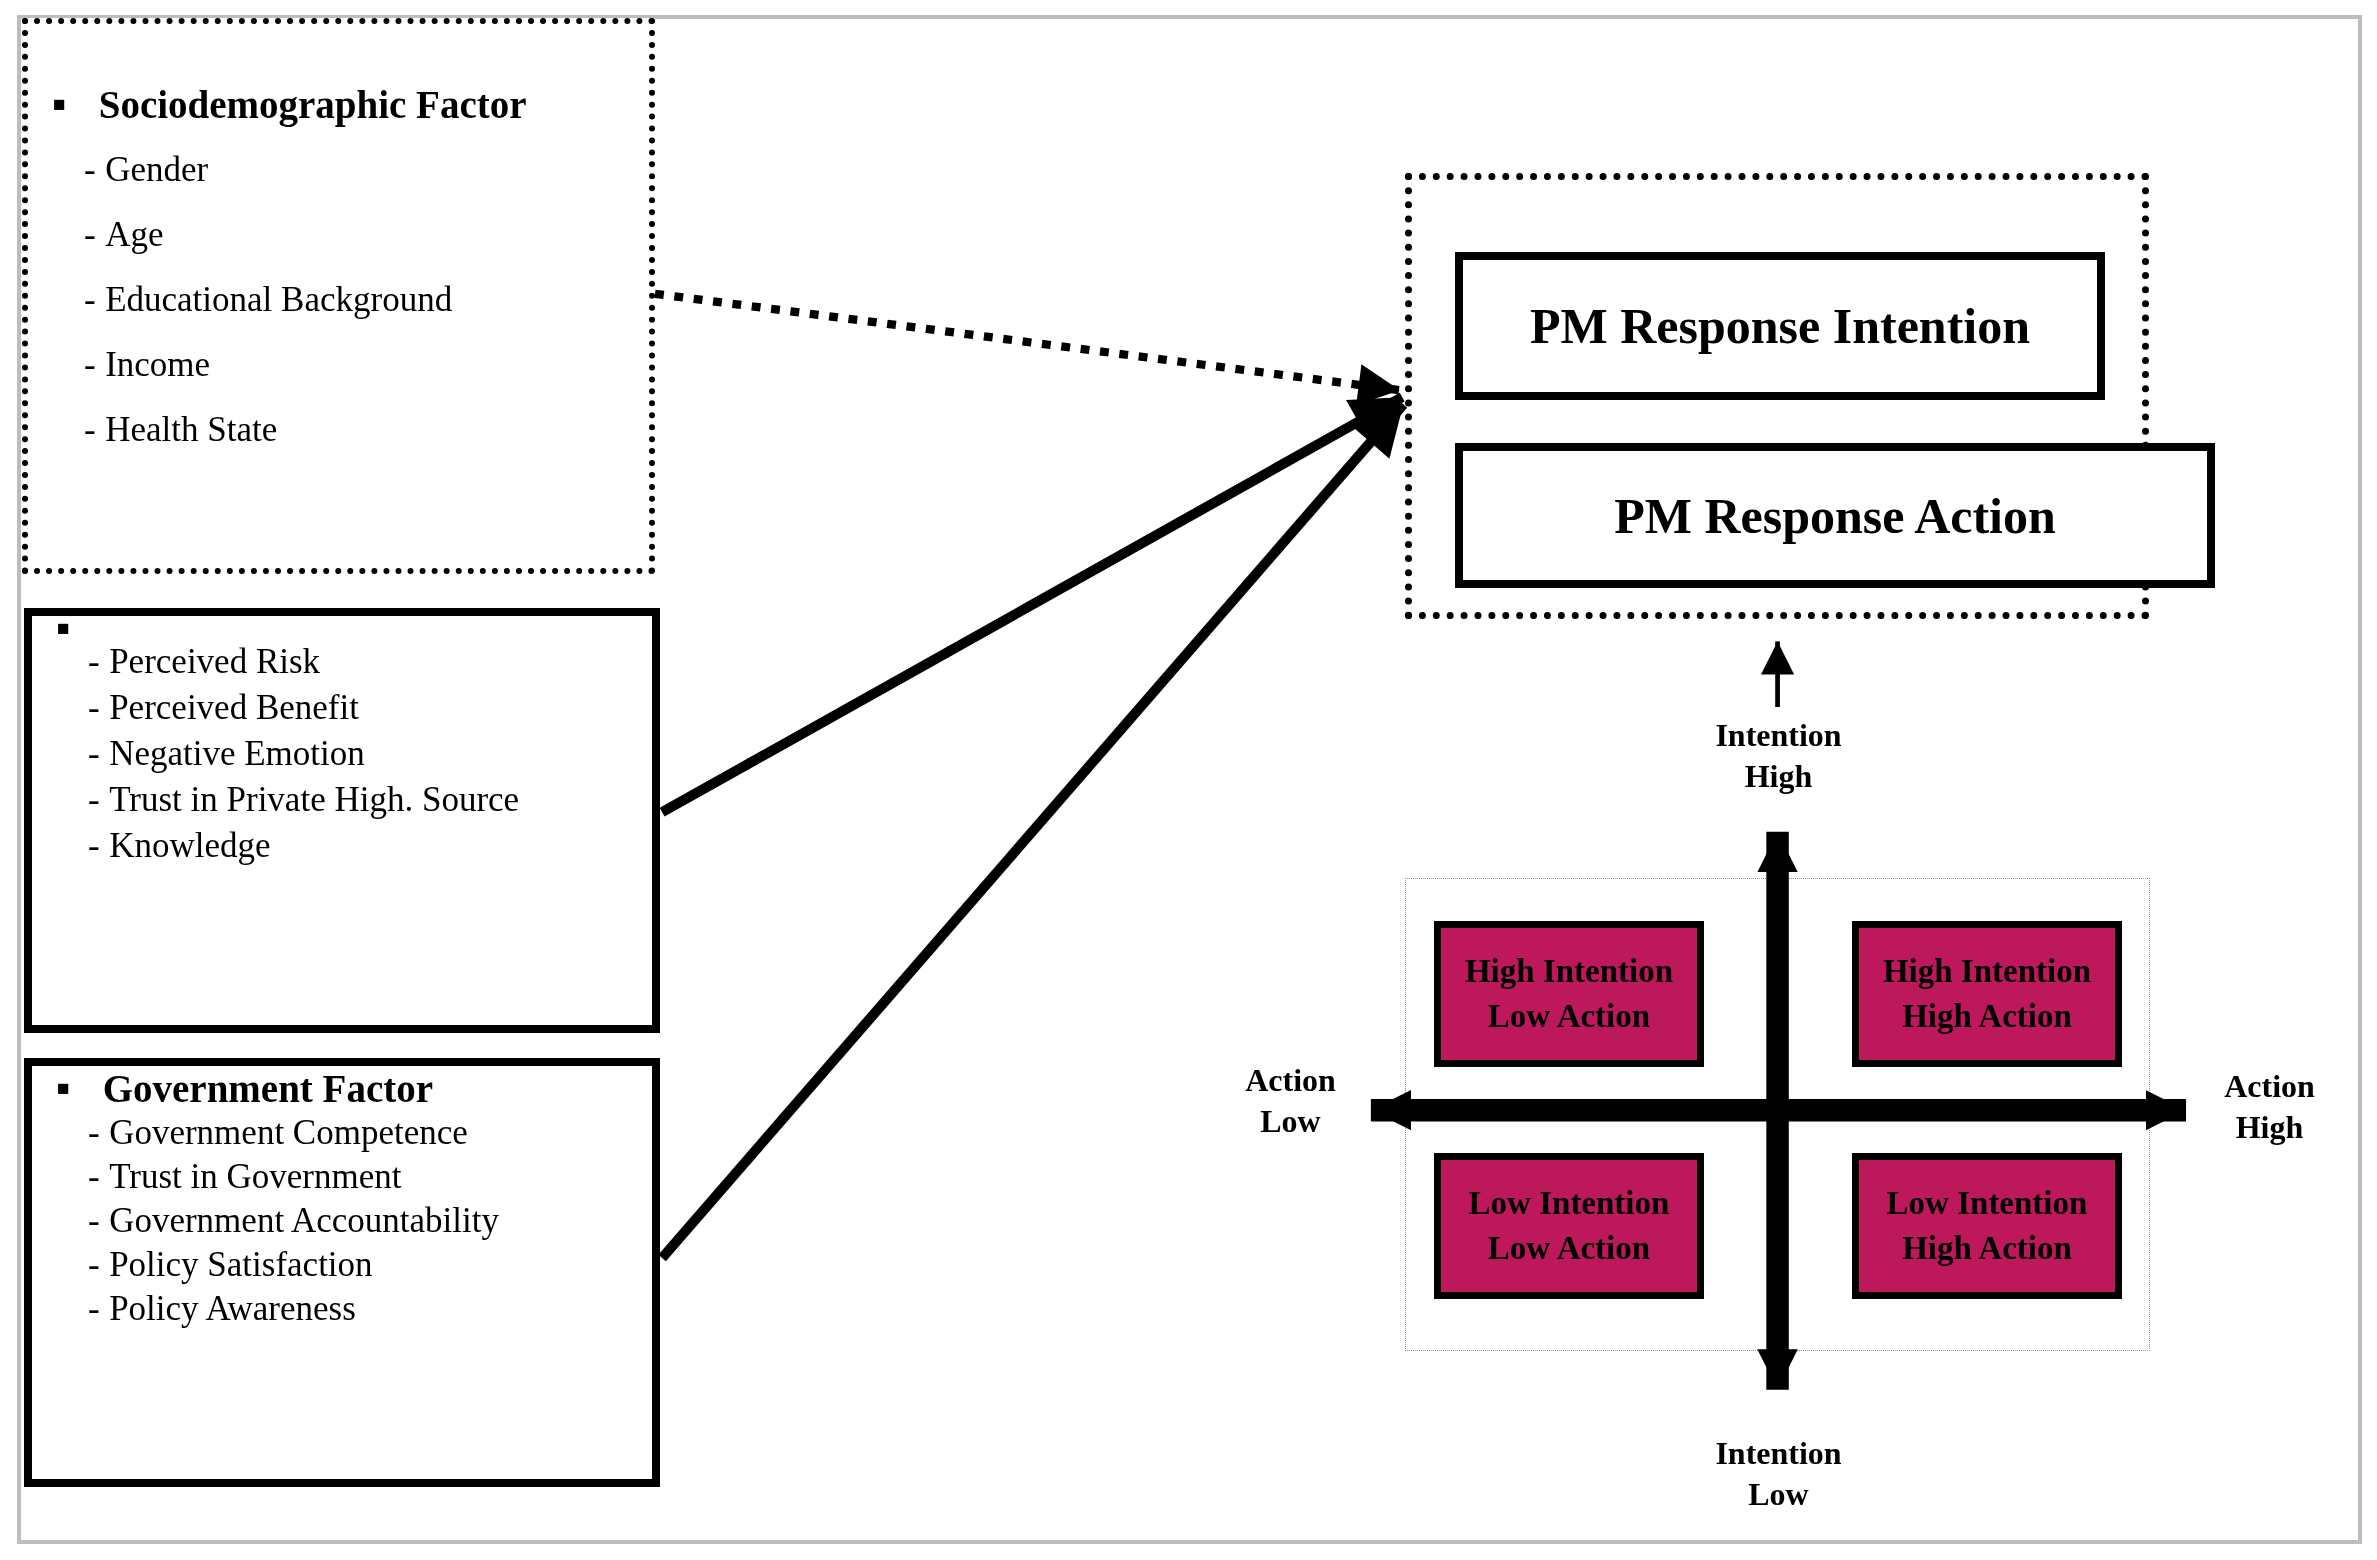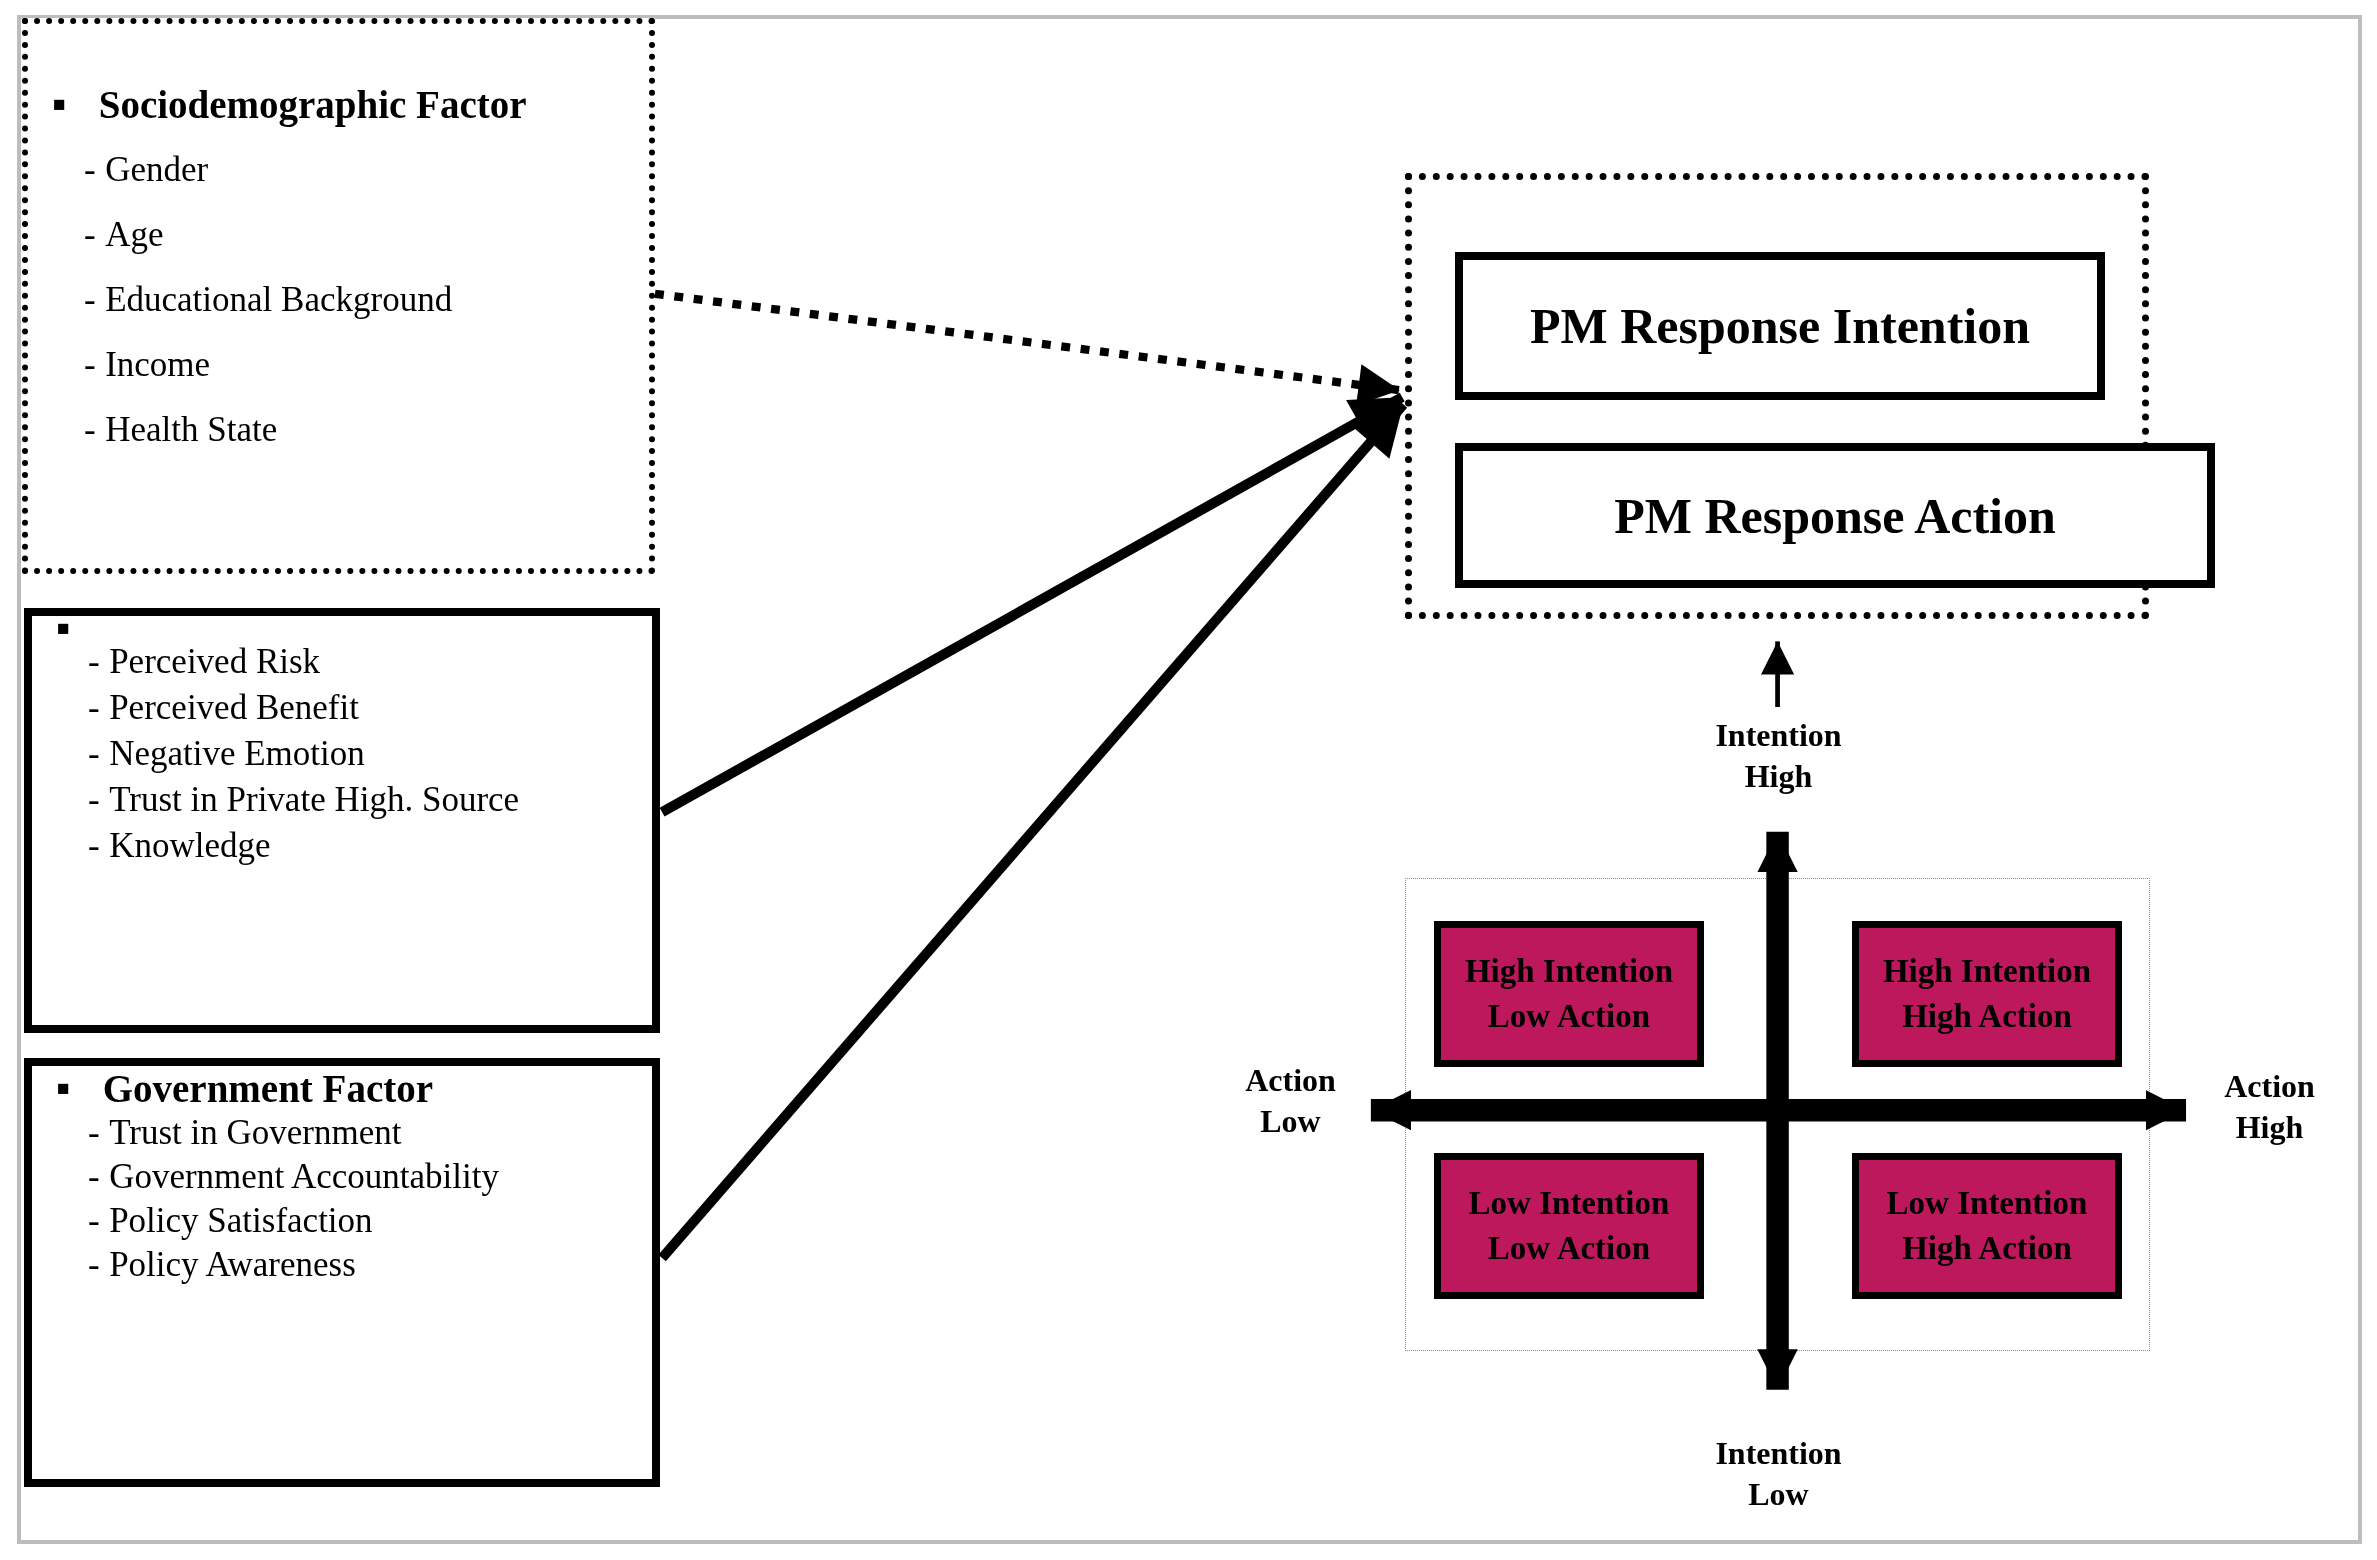--- a/index.html
+++ b/index.html
@@ -96,20 +96,21 @@
       <div class="row item-row"><span class="dash">-</span><span class="item-text">Knowledge</span></div>
     </div>
   </div>
 
   <div class="panel panel-gov">
     <div class="rows">
       <div class="row heading-row">
         <span class="bullet">■</span>
         <span class="heading-text">Government Factor</span>
       </div>
+      <div class="row item-row"><span class="dash">-</span><span class="item-text">Government Competence</span></div>
       <div class="row item-row"><span class="dash">-</span><span class="item-text">Trust in Government</span></div>
       <div class="row item-row"><span class="dash">-</span><span class="item-text">Government Accountability</span></div>
       <div class="row item-row"><span class="dash">-</span><span class="item-text">Policy Satisfaction</span></div>
       <div class="row item-row"><span class="dash">-</span><span class="item-text">Policy Awareness</span></div>
     </div>
   </div>
 
   <div class="outcome-box"></div>
   <div class="pm-box pm-intention">
     <span>PM Response Intention</span>

